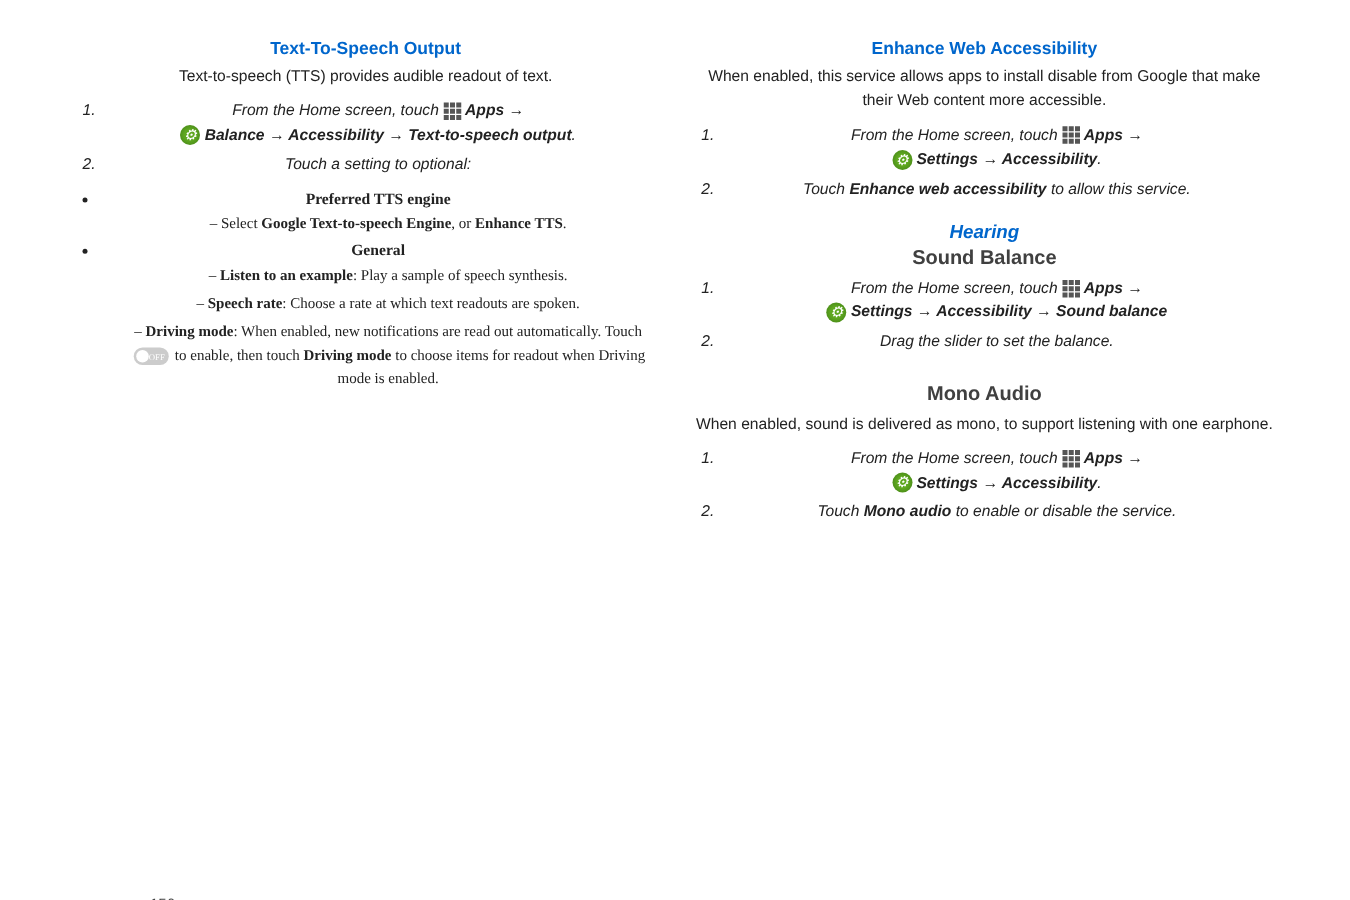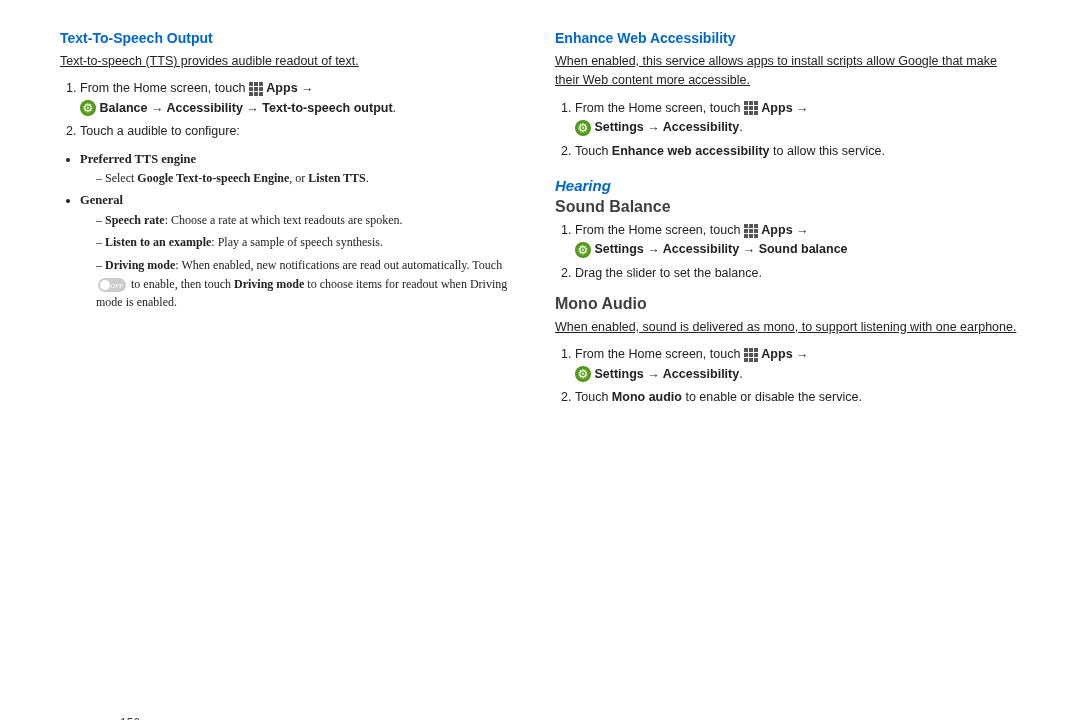--- a/index.html
+++ b/index.html
@@ -8,20 +8,21 @@
       font-family: Arial, Helvetica, sans-serif;
       font-size: 13px;
       color: #222;
       width: 1080px;
       min-height: 720px;
       padding: 30px 60px 30px 60px;
     }
     .page-layout {
       display: flex;
       gap: 30px;
+      text-align: center;
     }
     .column {
       flex: 1;
     }
     .section-title {
       color: #0066cc;
       font-size: 14px;
       font-weight: bold;
       margin-bottom: 6px;
     }
@@ -35,30 +36,30 @@
     .sub-title {
       color: #404040;
       font-size: 16px;
       font-weight: bold;
       margin-bottom: 5px;
     }
     p {
       font-size: 12.5px;
       line-height: 1.55;
       margin-bottom: 8px;
-      text-decoration: underline;
     }
     ol {
       margin-left: 20px;
       margin-bottom: 8px;
     }
     ol li {
       font-size: 12.5px;
       line-height: 1.55;
       margin-bottom: 4px;
+      font-style: italic;
     }
     ul {
       margin-left: 20px;
       margin-bottom: 4px;
       list-style: disc;
       font-family: Liberation Serif, serif;
     }
     ul li {
       font-size: 12.5px;
       line-height: 1.55;
@@ -174,47 +175,47 @@
               <span></span>
                 <span></span>
                 <span></span>
             </span>
             <strong>Apps</strong>
             <span> →</span><br>
             <span class="gear-circle"></span>
             <strong>Balance → Accessibility → Text-to-speech output</strong>.
           </li>
           <li>
-            <span>Touch a audible to configure:</span>
+            <span>Touch a setting to optional:</span>
           </li>
         </ol>
         <ul>
           <li>
             <strong>Preferred TTS engine</strong>
             <ul class="sub-list">
-              <li>Select <strong>Google Text-to-speech Engine</strong>, or <strong>Listen TTS</strong>.</li>
+              <li>Select <strong>Google Text-to-speech Engine</strong>, or <strong>Enhance TTS</strong>.</li>
             </ul>
           </li>
           <li>
             <strong>General</strong>
             <ul class="sub-list">
+              <li><strong>Listen to an example</strong>: Play a sample of speech synthesis.</li>
               <li><strong>Speech rate</strong>: Choose a rate at which text readouts are spoken.</li>
-              <li><strong>Listen to an example</strong>: Play a sample of speech synthesis.</li>
               <li><strong>Driving mode</strong>: When enabled, new notifications are read out automatically. Touch <span class="toggle-off"></span> to enable, then touch <strong>Driving mode</strong> to choose items for readout when Driving mode is enabled.</li>
             </ul>
           </li>
         </ul>
       </div>
     </div>
 
     <div class="column">
 
       <div class="section-block">
         <div class="section-title">Enhance Web Accessibility</div>
-        <p>When enabled, this service allows apps to install scripts allow Google that make their Web content more accessible.</p>
+        <p>When enabled, this service allows apps to install disable from Google that make their Web content more accessible.</p>
         <ol>
           <li>
             <span>From the Home screen, touch</span>
             <span class="apps-icon-grid">
               <span></span>
                 <span></span>
                 <span></span>
               <span></span>
                 <span></span>
                 <span></span>
@@ -256,21 +257,21 @@
               <span> →</span><br>
               <span class="gear-circle"></span>
               <strong>Settings → Accessibility → Sound balance</strong>
             </li>
             <li>
               <span>Drag the slider to set the balance.</span>
             </li>
           </ol>
         </div>
 
-        <div style="margin-top:12px;">
+        <div style="margin-top:24px;">
           <div class="sub-title">Mono Audio</div>
           <p>When enabled, sound is delivered as mono, to support listening with one earphone.</p>
           <ol>
             <li>
               <span>From the Home screen, touch</span>
               <span class="apps-icon-grid">
                 <span></span>
                   <span></span>
                   <span></span>
                 <span></span>

